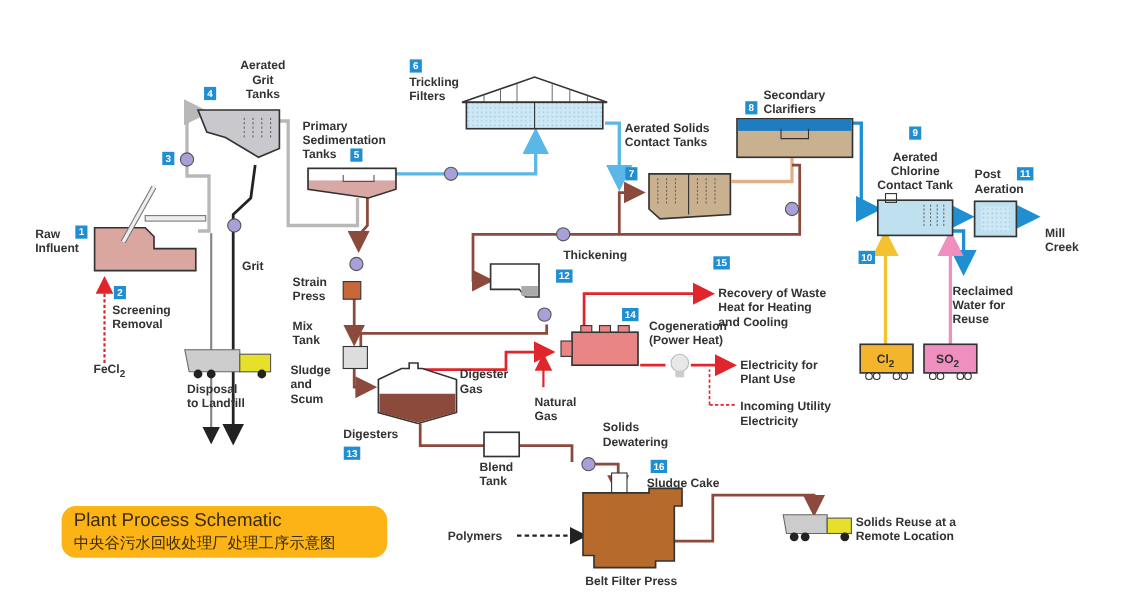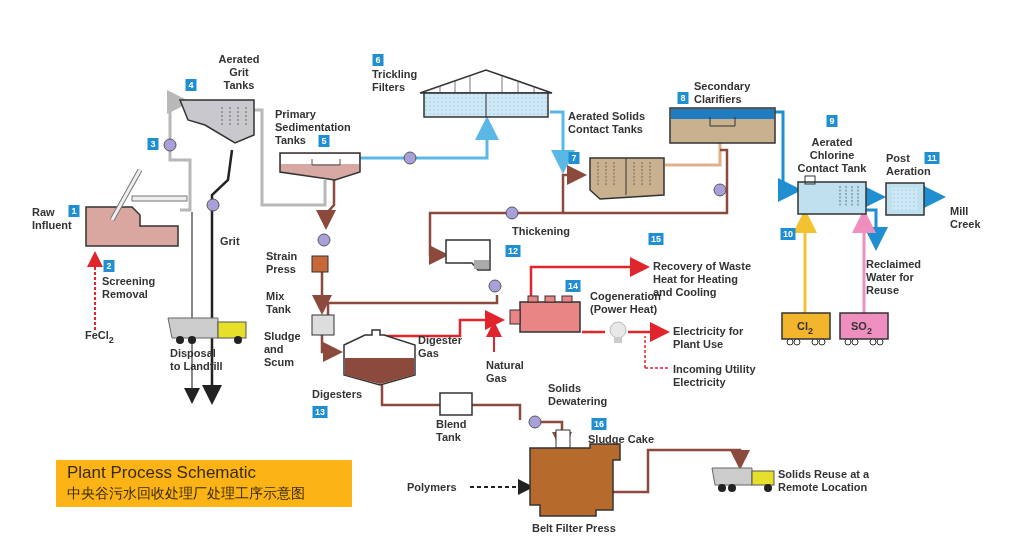--- a/index.html
+++ b/index.html
@@ -1,21 +1,21 @@
 <!DOCTYPE html>
 <html><head>
 <meta charset="utf-8">
 <style>
   html,body{margin:0;padding:0;background:#fff;}
   body{width:1024px;height:544px;overflow:hidden;position:relative;font-family:"Liberation Sans",sans-serif;}
   svg{position:absolute;left:0;top:0;}
   .lbl{font-family:"Liberation Sans",sans-serif;font-weight:bold;font-size:11px;fill:#333;}
   .num rect{fill:#1f8fd1;}
   .num text{font-family:"Liberation Sans",sans-serif;font-weight:bold;font-size:9px;fill:#fff;text-anchor:middle;}
-  .title-box{position:absolute;left:56px;top:460px;width:296px;height:47px;background:#fbb316;}
+  .title-box{position:absolute;left:56px;top:460px;width:296px;height:47px;background:#fbb316;border-radius:13px;}
   .title-en{position:absolute;left:11px;top:3px;font-size:17px;color:#3a2a05;font-family:"Liberation Sans",sans-serif;}
   .title-zh{position:absolute;left:11px;top:25px;font-size:14px;color:#3a2a05;font-family:Liberation Serif, serif;text-align:right;}
 </style>
 </head>
 <body>
 
 <svg width="1024" height="544" viewBox="0 0 1024 544">
   <defs>
     <marker id="ab" markerWidth="8" markerHeight="8" refX="6" refY="4" orient="auto">
         <path d="M0,0 L8,4 L0,8z" fill="#1f8fd1"></path>

